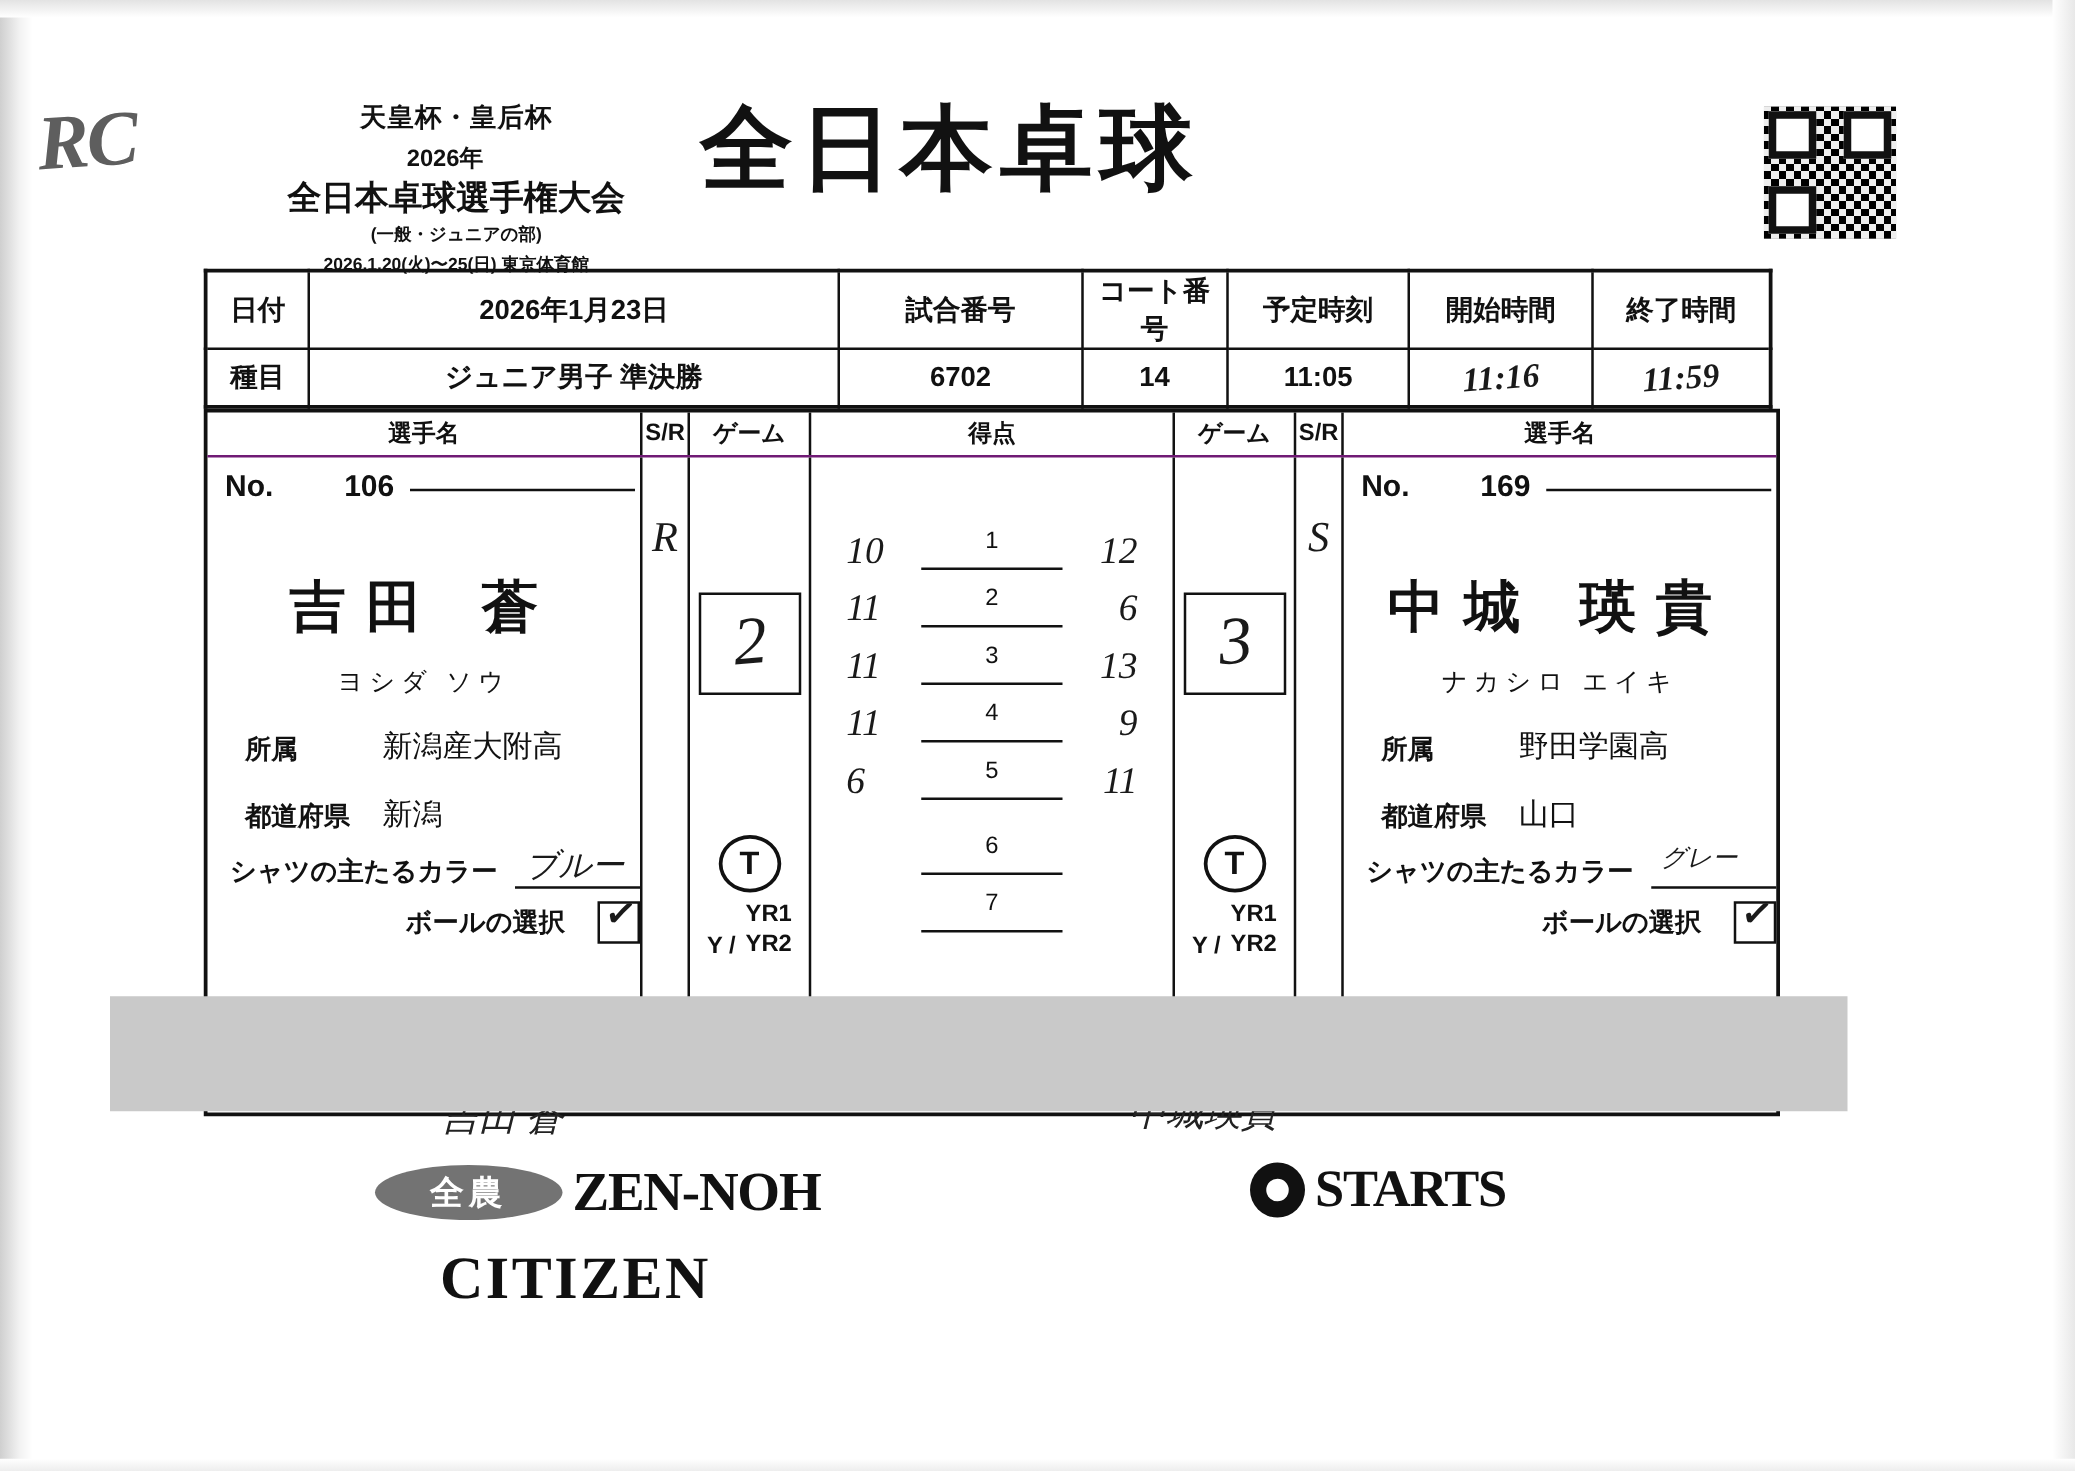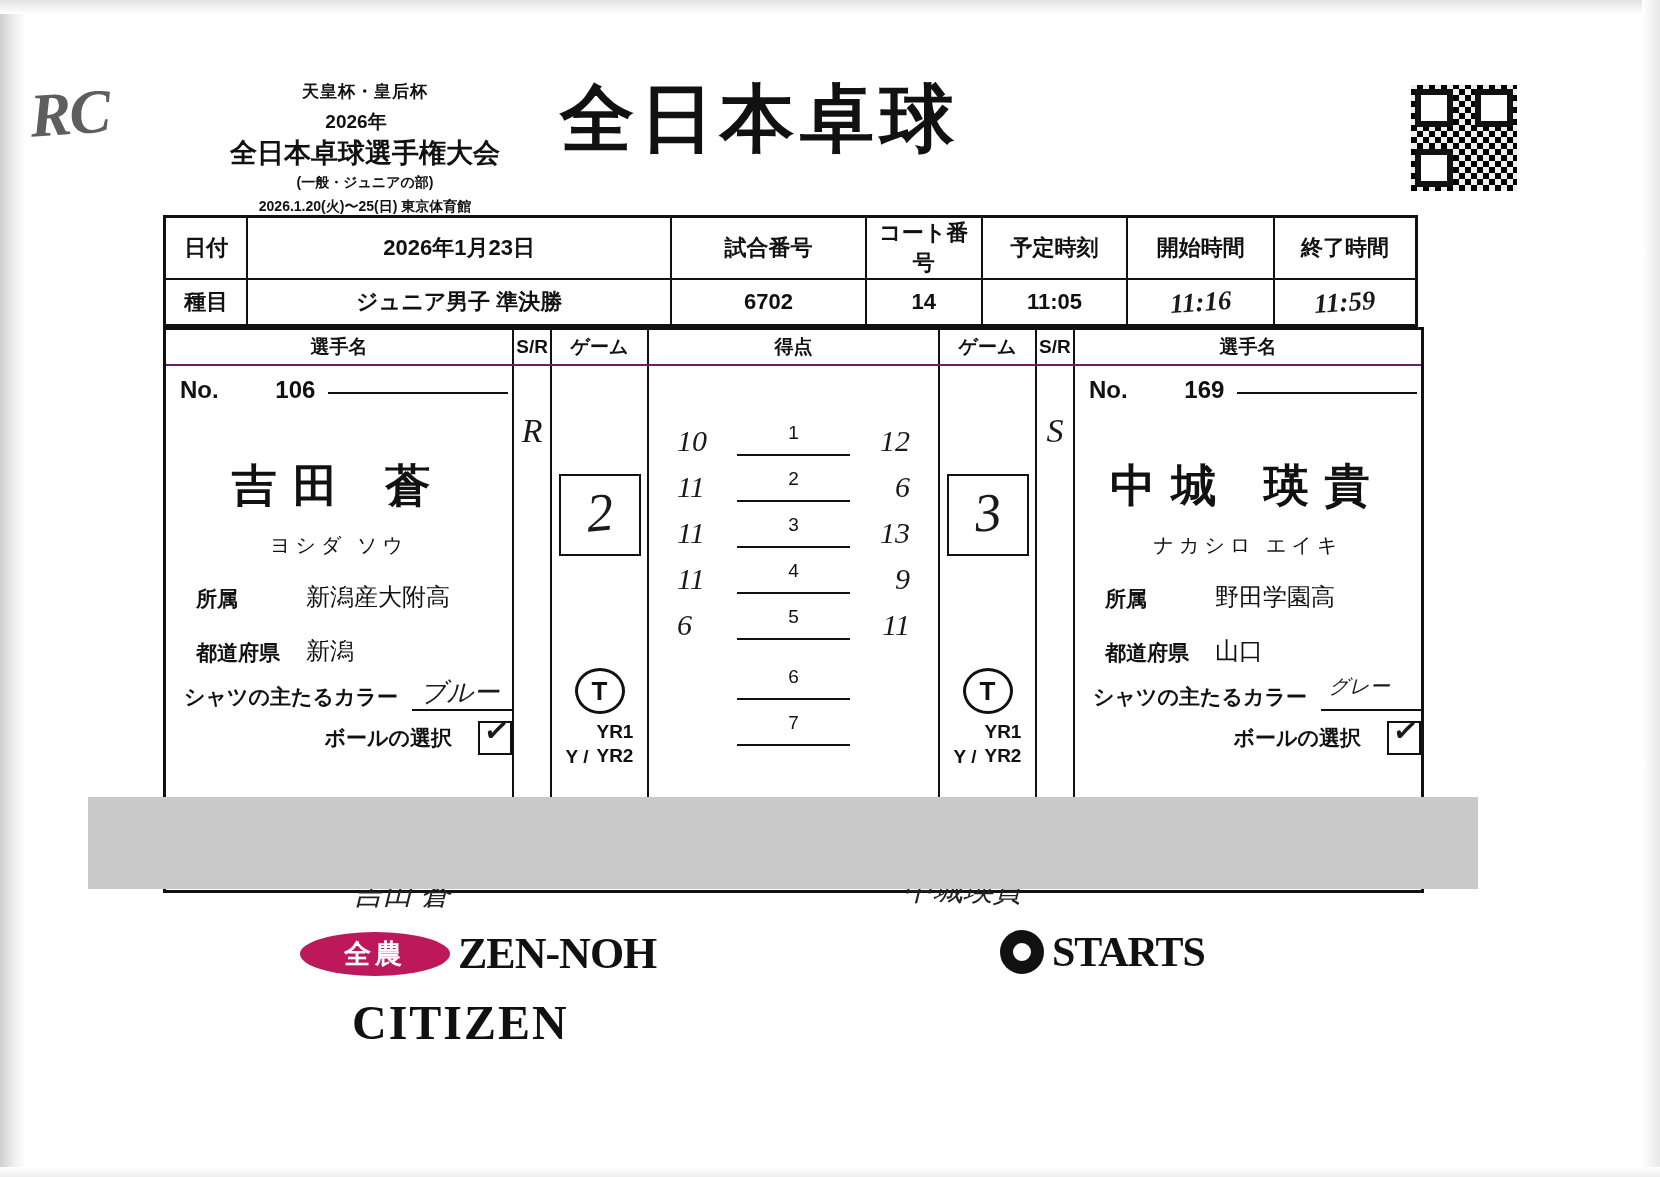--- a/index.html
+++ b/index.html
@@ -23,21 +23,21 @@
 
   
   .rc-mark{
     position:absolute;left:30px;top:78px;
     font-family:"Liberation Serif", serif;
     font-size:62px;font-style:italic;font-weight:700;
     color:#5e5e5e;letter-spacing:-2px;
     transform:rotate(-4deg);
   }
   .title-block{position:absolute;left:200px;top:80px;width:330px;text-align:center;}
-  .tb-l1{font-size:17px;font-weight:700;letter-spacing:1px;}
+  .tb-l1{font-size:21px;font-weight:700;letter-spacing:1px;}
   .tb-l2{font-size:27px;font-weight:700;margin-top:4px;}
   .tb-l2 .yr{margin-right:18px;}
   .tb-l3{font-size:14px;font-weight:700;margin-top:3px;}
   .tb-l4{font-size:14px;font-weight:700;margin-top:6px;}
   .big-title{
     position:absolute;left:560px;top:70px;
     font-size:74px;font-weight:700;letter-spacing:6px;
     font-family:"DejaVu Sans", sans-serif;
     text-align:center;
   }
@@ -145,21 +145,21 @@
     background:#c9c9c9;
   }
   .sig-row{position:absolute;left:163px;top:888px;width:1255px;height:40px;}
   .sig-scribble{position:absolute;font-family:"Liberation Serif",serif;font-style:italic;font-size:30px;color:#222;}
 
   
   .zennoh{
     position:absolute;left:300px;top:928px;display:flex;align-items:center;
   }
   .zen-ellipse{
-    width:150px;height:44px;border-radius:50%;background:#be185d;color:#fff;
+    width:150px;height:44px;border-radius:50%;background:#737373;color:#fff;
     display:flex;align-items:center;justify-content:center;font-size:27px;font-weight:700;letter-spacing:4px;
     font-family:"DejaVu Sans",sans-serif;
   }
   .zen-text{font-size:44px;font-weight:700;letter-spacing:-1px;margin-left:8px;font-family:"Liberation Serif",serif;}
   .starts{position:absolute;left:1000px;top:928px;display:flex;align-items:center;}
   .starts-mark{width:44px;height:44px;border-radius:50%;background:#111;position:relative;}
   .starts-mark::after{content:"";position:absolute;left:13px;top:13px;width:18px;height:18px;border-radius:50%;background:#fff;}
   .starts-text{font-size:42px;font-weight:700;letter-spacing:-1px;margin-left:8px;font-family:"Liberation Serif",serif;}
   .citizen{
     position:absolute;left:352px;top:995px;font-size:48px;font-weight:700;letter-spacing:2px;

